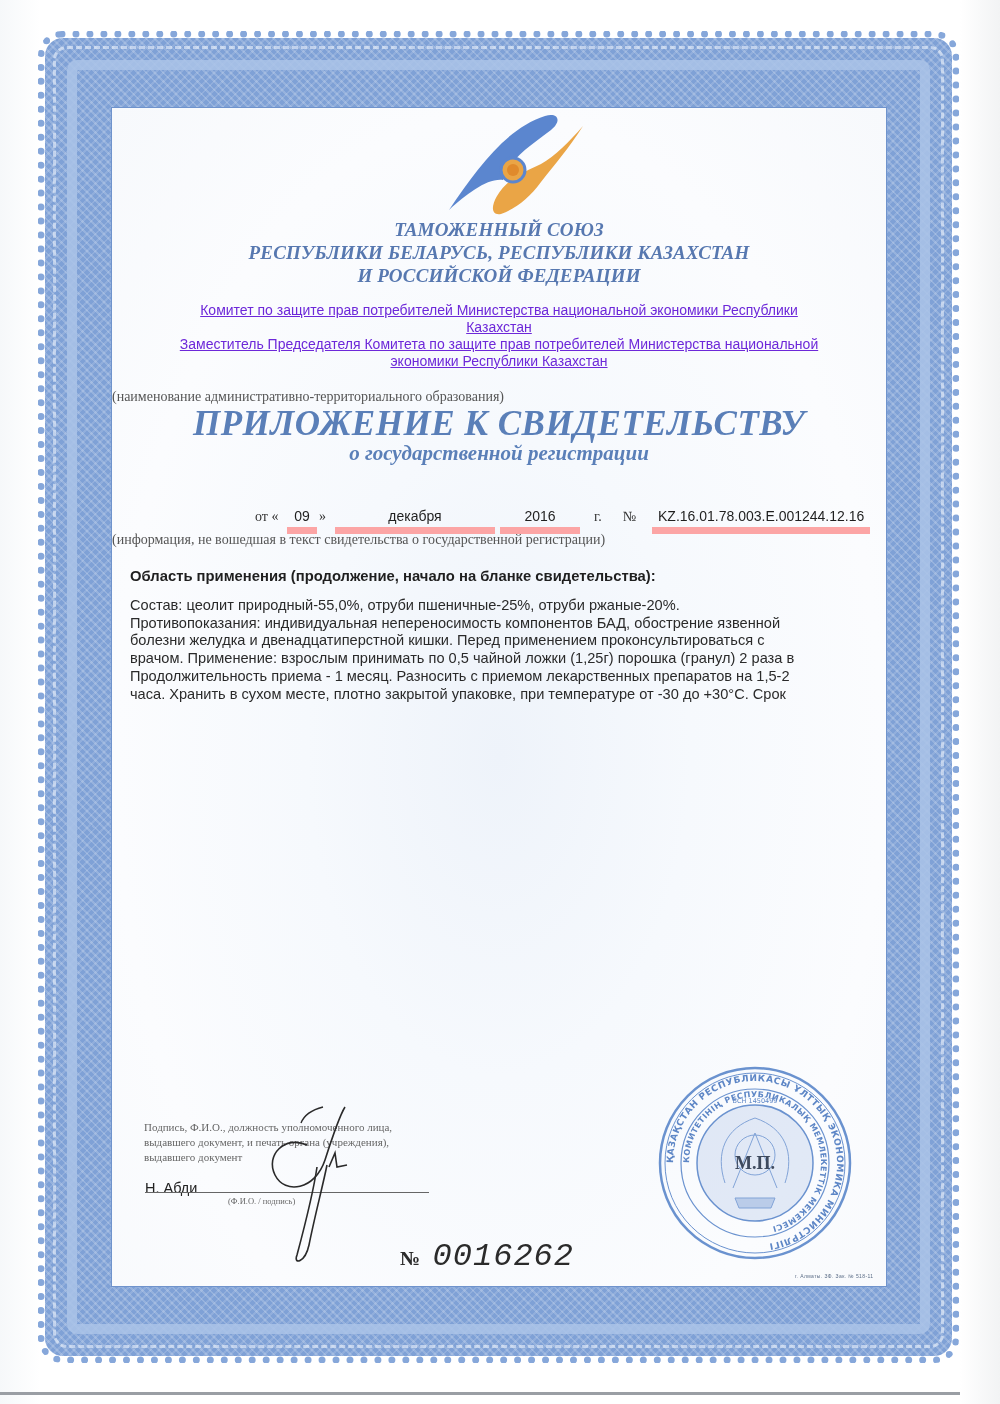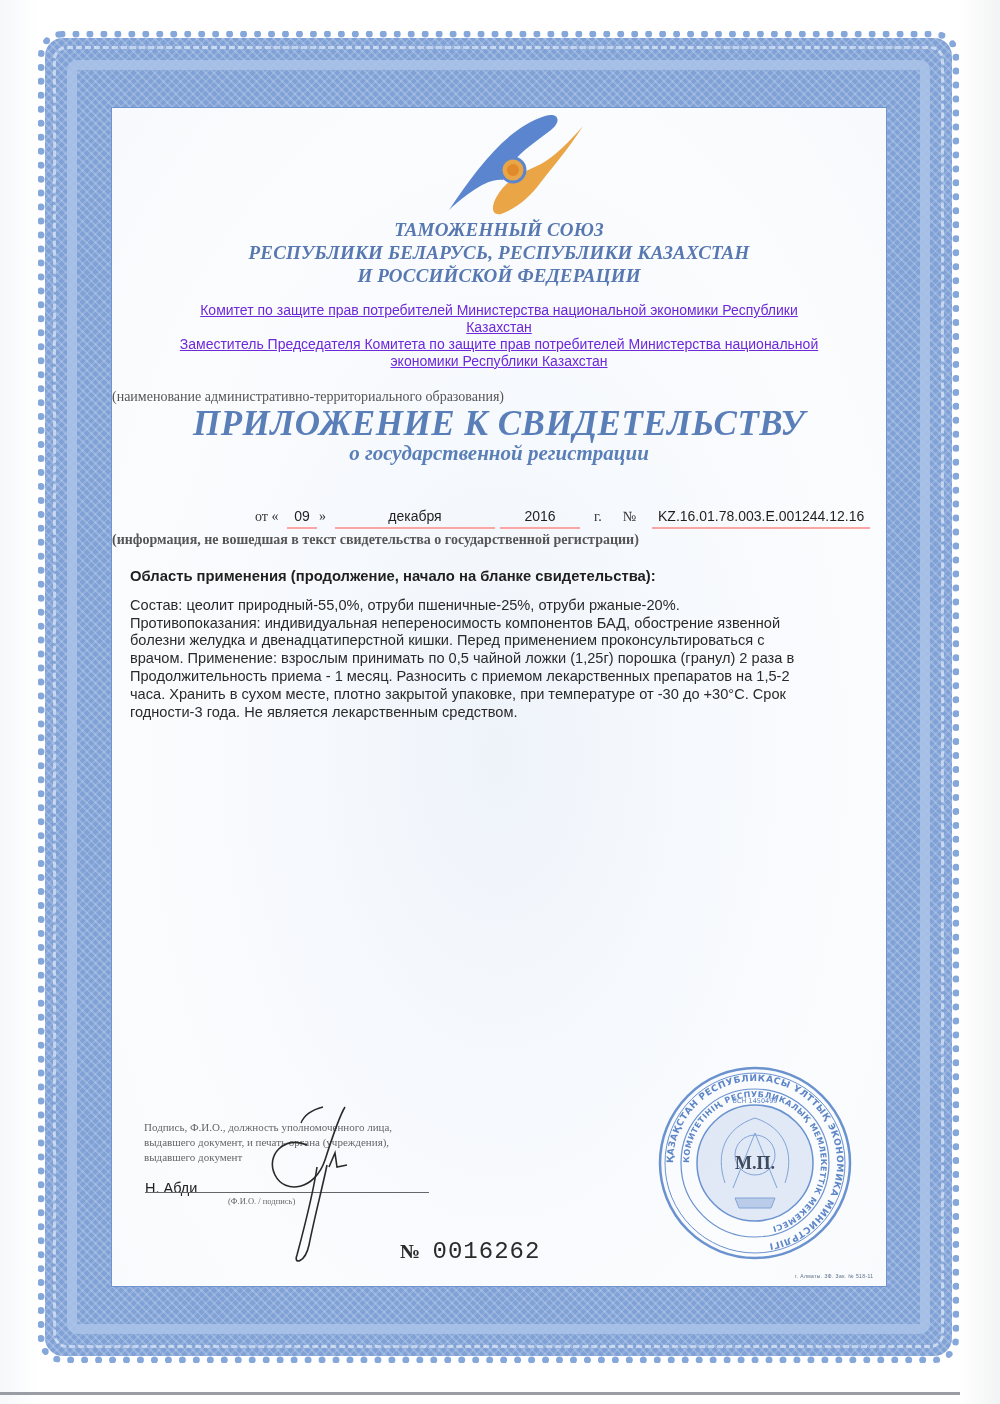--- a/index.html
+++ b/index.html
@@ -73,21 +73,21 @@
     font-size: 21px; color: #5a7fb8;
   }
   .reg-row {
     position: absolute; left: 255px; top: 508px; height: 22px; width: 640px;
     font-size: 14px; color: #1f1f1f;
   }
   .reg-row .lbl {
     position: absolute; top: 1px; font-family: "Liberation Serif", serif; font-size: 14px; color: #333;
   }
   .reg-row .fld {
-    position: absolute; top: 0; border-bottom: 2px solid #fca5a5; height: 19px;
+    position: absolute; top: 0; border-bottom: 7px solid #fca5a5; height: 19px;
     text-align: center; font-size: 14px; color: #1f1f1f;
   }
   
   .body-text {
     position: absolute; left: 130px; top: 568px; width: 760px;
     font-size: 14.6px; line-height: 17.8px; color: #2a2a2a;
   }
   .body-text .heading { font-weight: bold; color: #1f1f1f; margin-bottom: 11px; font-size: 14.8px; }
   .body-text p { margin: 0; }
   
@@ -103,21 +103,21 @@
   }
   .sig-sub {
     position: absolute; left: 228px; top: 1196px;
     font-family: "Liberation Serif", serif; font-size: 8.5px; color: #666;
   }
   .signature { position: absolute; left: 245px; top: 1105px; width: 130px; height: 160px; }
   .serial {
     position: absolute; left: 400px; top: 1238px; color: #2b2b2b;
   }
   .serial .no { font-family: "Liberation Serif", serif; font-weight: bold; font-size: 20px; margin-right: 8px; }
-  .serial .num { font-family: "Liberation Mono", monospace; font-size: 24px; letter-spacing: 1px; }
+  .serial .num { font-family: "Liberation Mono", monospace; font-size: 32px; letter-spacing: 1px; font-style: italic; }
   
   .seal { position: absolute; left: 655px; top: 1063px; width: 200px; height: 200px; }
   .printer-mark {
     position: absolute; left: 795px; top: 1273px; font-size: 5px; color: #5a6c86; letter-spacing: 0.4px;
   }
 </style>
 </head>
 <body>
 
 <div class="page-shadow"></div>
@@ -160,31 +160,30 @@
   <span class="lbl" style="left:0;">от «</span>
   <span class="fld" style="left:32px;width:30px;">09</span>
   <span class="lbl" style="left:64px;">»</span>
   <span class="fld" style="left:80px;width:160px;">декабря</span>
   <span class="fld" style="left:245px;width:80px;">2016</span>
   <span class="lbl" style="left:339px;">г.</span>
   <span class="lbl" style="left:368px;">№</span>
   <span class="fld" style="left:397px;width:212px;text-align:left;white-space:nowrap;overflow:visible;padding-left:6px;">KZ.16.01.78.003.E.001244.12.16</span>
 </div>
 
-<div class="caption" style="top:532px;font-weight:bold;">(информация, не вошедшая в текст свидетельства о государственной регистрации)</div>
+<div class="caption" style="top:532px;">(информация, не вошедшая в текст свидетельства о государственной регистрации)</div>
 
 <div class="body-text">
   <p class="heading">Область применения (продолжение, начало на бланке свидетельства):</p>
   <p>Состав: цеолит природный-55,0%, отруби пшеничные-25%, отруби ржаные-20%.</p>
   <p>Противопоказания: индивидуальная непереносимость компонентов БАД, обострение язвенной</p>
   <p>болезни желудка и двенадцатиперстной кишки. Перед применением проконсультироваться с</p>
   <p>врачом. Применение: взрослым принимать по 0,5 чайной ложки (1,25г) порошка (гранул) 2 раза в</p>
   <p>Продолжительность приема - 1 месяц. Разносить с приемом лекарственных препаратов на 1,5-2</p>
   <p>часа. Хранить в сухом месте, плотно закрытой упаковке, при температуре от -30 до +30°С. Срок</p>
-  <p>годности-3 года. Не является лекарственным средством.</p>
 </div>
 
 <div class="sig-caption">
   <div>Подпись, Ф.И.О., должность уполномоченного лица,</div>
   <div>выдавшего документ, и печать органа (учреждения),</div>
   <div>выдавшего документ</div>
 </div>
 
 <div class="signer">Н. Абди</div>
 <div class="sig-line"></div>

